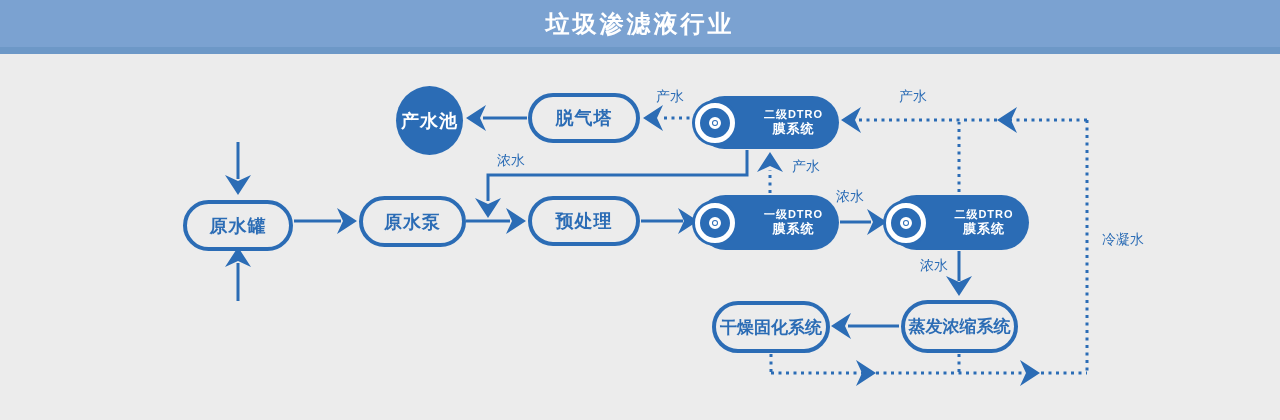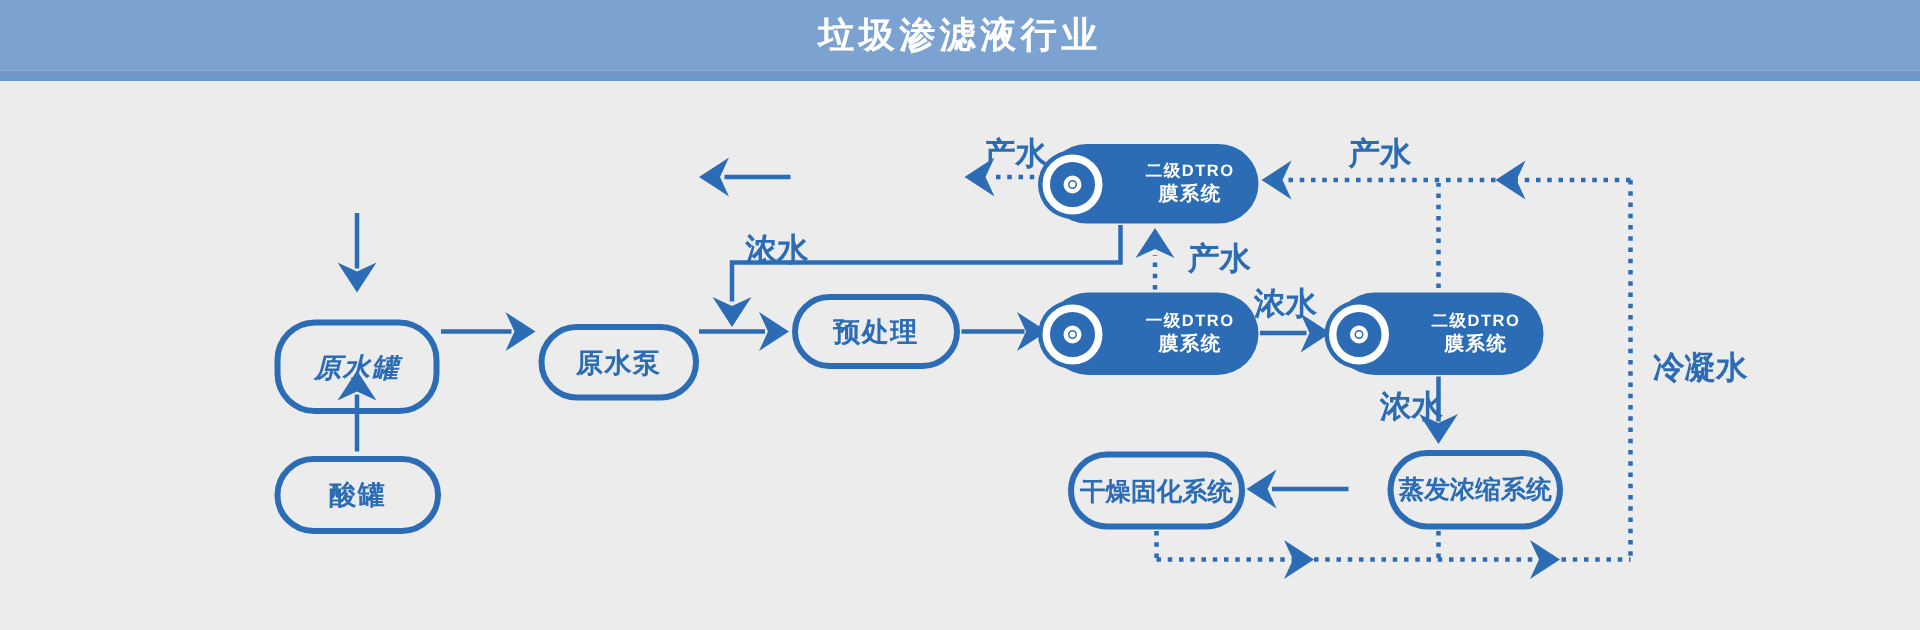--- a/index.html
+++ b/index.html
@@ -29,21 +29,21 @@
     width:40px;height:40px;border:5px solid #fff;border-radius:50%;background:var(--accent);
     box-shadow:0 0 0 3px var(--accent);display:flex;align-items:center;justify-content:center;}
   .disc-outer{width:12px;height:12px;border:3px solid #fff;border-radius:50%;
     display:flex;align-items:center;justify-content:center;}
   .disc-inner{width:3px;height:3px;border:2px solid #fff;border-radius:50%;}
   .dtro-text{position:absolute;left:54px;right:4px;top:50%;transform:translateY(-50%);
     text-align:center;line-height:1.3;white-space:nowrap;}
   .dtro-text .l1{display:block;font-size:11px;}
   .dtro-text .l2{display:block;font-size:13px;}
   .small-label{font-size:17px;letter-spacing:0;}
-  .edge-label{position:absolute;color:var(--accent);font-size:21px;font-weight:bold;white-space:nowrap;}
+  .edge-label{position:absolute;color:var(--accent);font-size:14px;font-weight:normal;white-space:nowrap;}
 </style>
 </head>
 <body>
 
 <div class="stage">
 
   <div class="header-bar">
     <div class="page-title">垃圾渗滤液行业</div>
   </div>
   <div class="header-strip"></div>
@@ -80,31 +80,34 @@
     <polygon class="head" points="841,120 861,107 855,120 861,133"></polygon>
     <polygon class="head" points="997,120 1017,107 1011,120 1017,133"></polygon>
     <path class="edge dash" d="M1087,120 V373"></path>
     <path class="edge dash" d="M771,354 V373"></path>
     <path class="edge dash" d="M959,354 V373"></path>
     <path class="edge dash" d="M771,373 H1087"></path>
     <polygon class="head" points="876,373 856,360 862,373 856,386"></polygon>
     <polygon class="head" points="1040,373 1020,360 1026,373 1020,386"></polygon>
   </svg>
 
-  <div class="node pill" style="left:183px;top:213px;width:110px;height:63px;font-style:italic;">
+  <div class="node pill" style="left:183px;top:200px;width:110px;height:51px;">
     <span>原水罐</span>
   </div>
-  <div class="node pill" style="left:183px;top:304px;width:111px;height:52px;">
-    <span>酸罐</span>
-  </div>
-  <div class="node pill" style="left:359px;top:196px;width:107px;height:51px;margin-top:20px;">
+  <div class="node pill" style="left:359px;top:196px;width:107px;height:51px;">
     <span>原水泵</span>
   </div>
   <div class="node pill" style="left:528px;top:196px;width:112px;height:50px;">
     <span>预处理</span>
+  </div>
+  <div class="node pill" style="left:528px;top:93px;width:112px;height:50px;">
+    <span>脱气塔</span>
+  </div>
+  <div class="node pool" style="left:396px;top:86px;width:67px;height:69px;">
+    <span>产水池</span>
   </div>
 
   <div class="node dtro" style="left:698px;top:96px;width:141px;height:53px;">
     <span class="dtro-circle">
       <span class="disc-outer">
         <span class="disc-inner"></span>
       </span>
     </span>
     <span class="dtro-text">
       <span class="l1">二级DTRO</span>
@@ -127,21 +130,21 @@
       <span class="disc-outer">
         <span class="disc-inner"></span>
       </span>
     </span>
     <span class="dtro-text">
       <span class="l1">二级DTRO</span>
       <span class="l2">膜系统</span>
     </span>
   </div>
 
-  <div class="node pill small-label" style="left:901px;top:300px;width:117px;height:53px;margin-left:24px;">
+  <div class="node pill small-label" style="left:901px;top:300px;width:117px;height:53px;">
     <span>蒸发浓缩系统</span>
   </div>
   <div class="node pill small-label" style="left:712px;top:301px;width:118px;height:52px;">
     <span>干燥固化系统</span>
   </div>
 
   <span class="edge-label" style="left:656px;top:88px;">产水</span>
   <span class="edge-label" style="left:899px;top:88px;">产水</span>
   <span class="edge-label" style="left:792px;top:158px;">产水</span>
   <span class="edge-label" style="left:497px;top:152px;">浓水</span>

